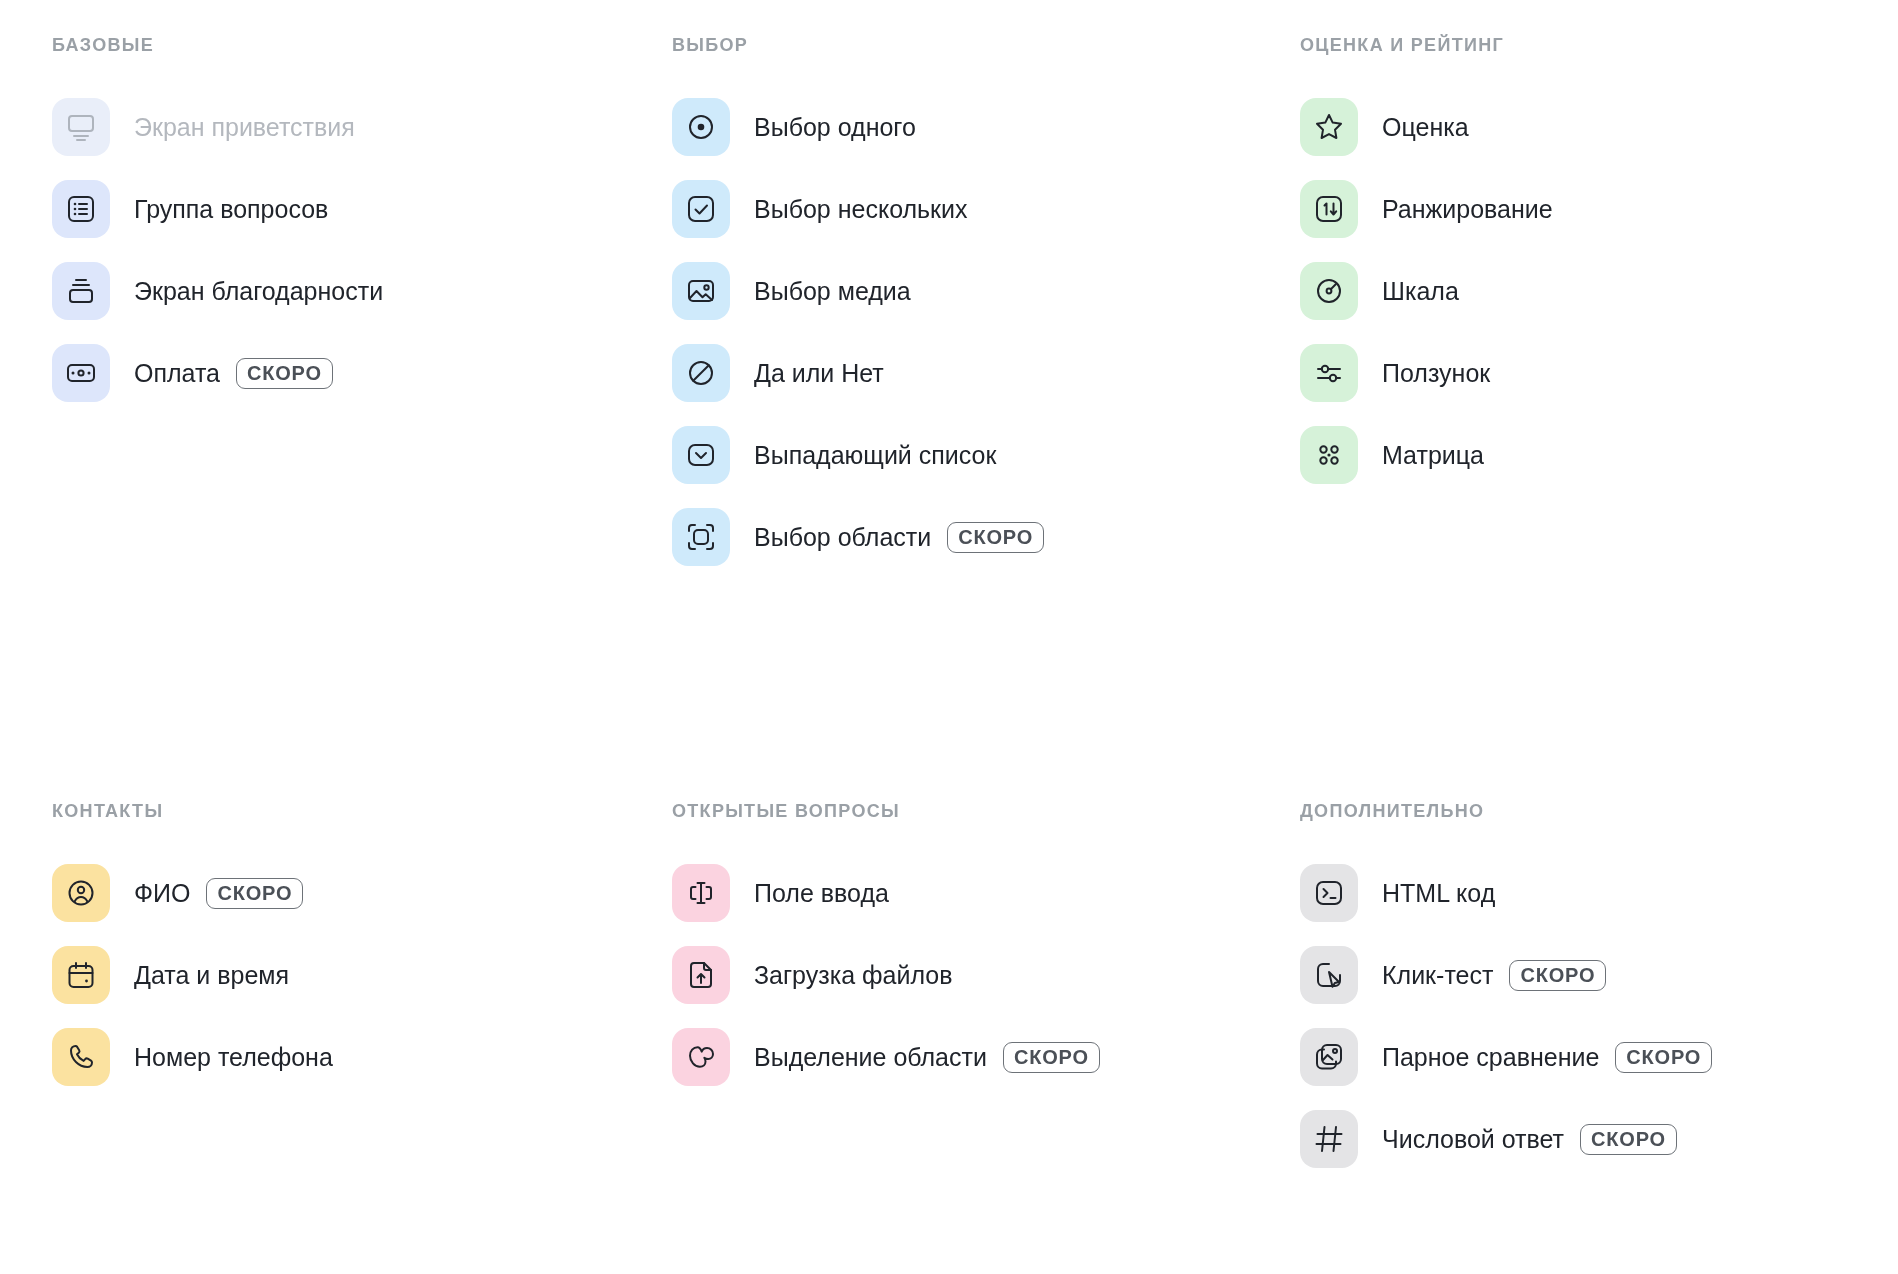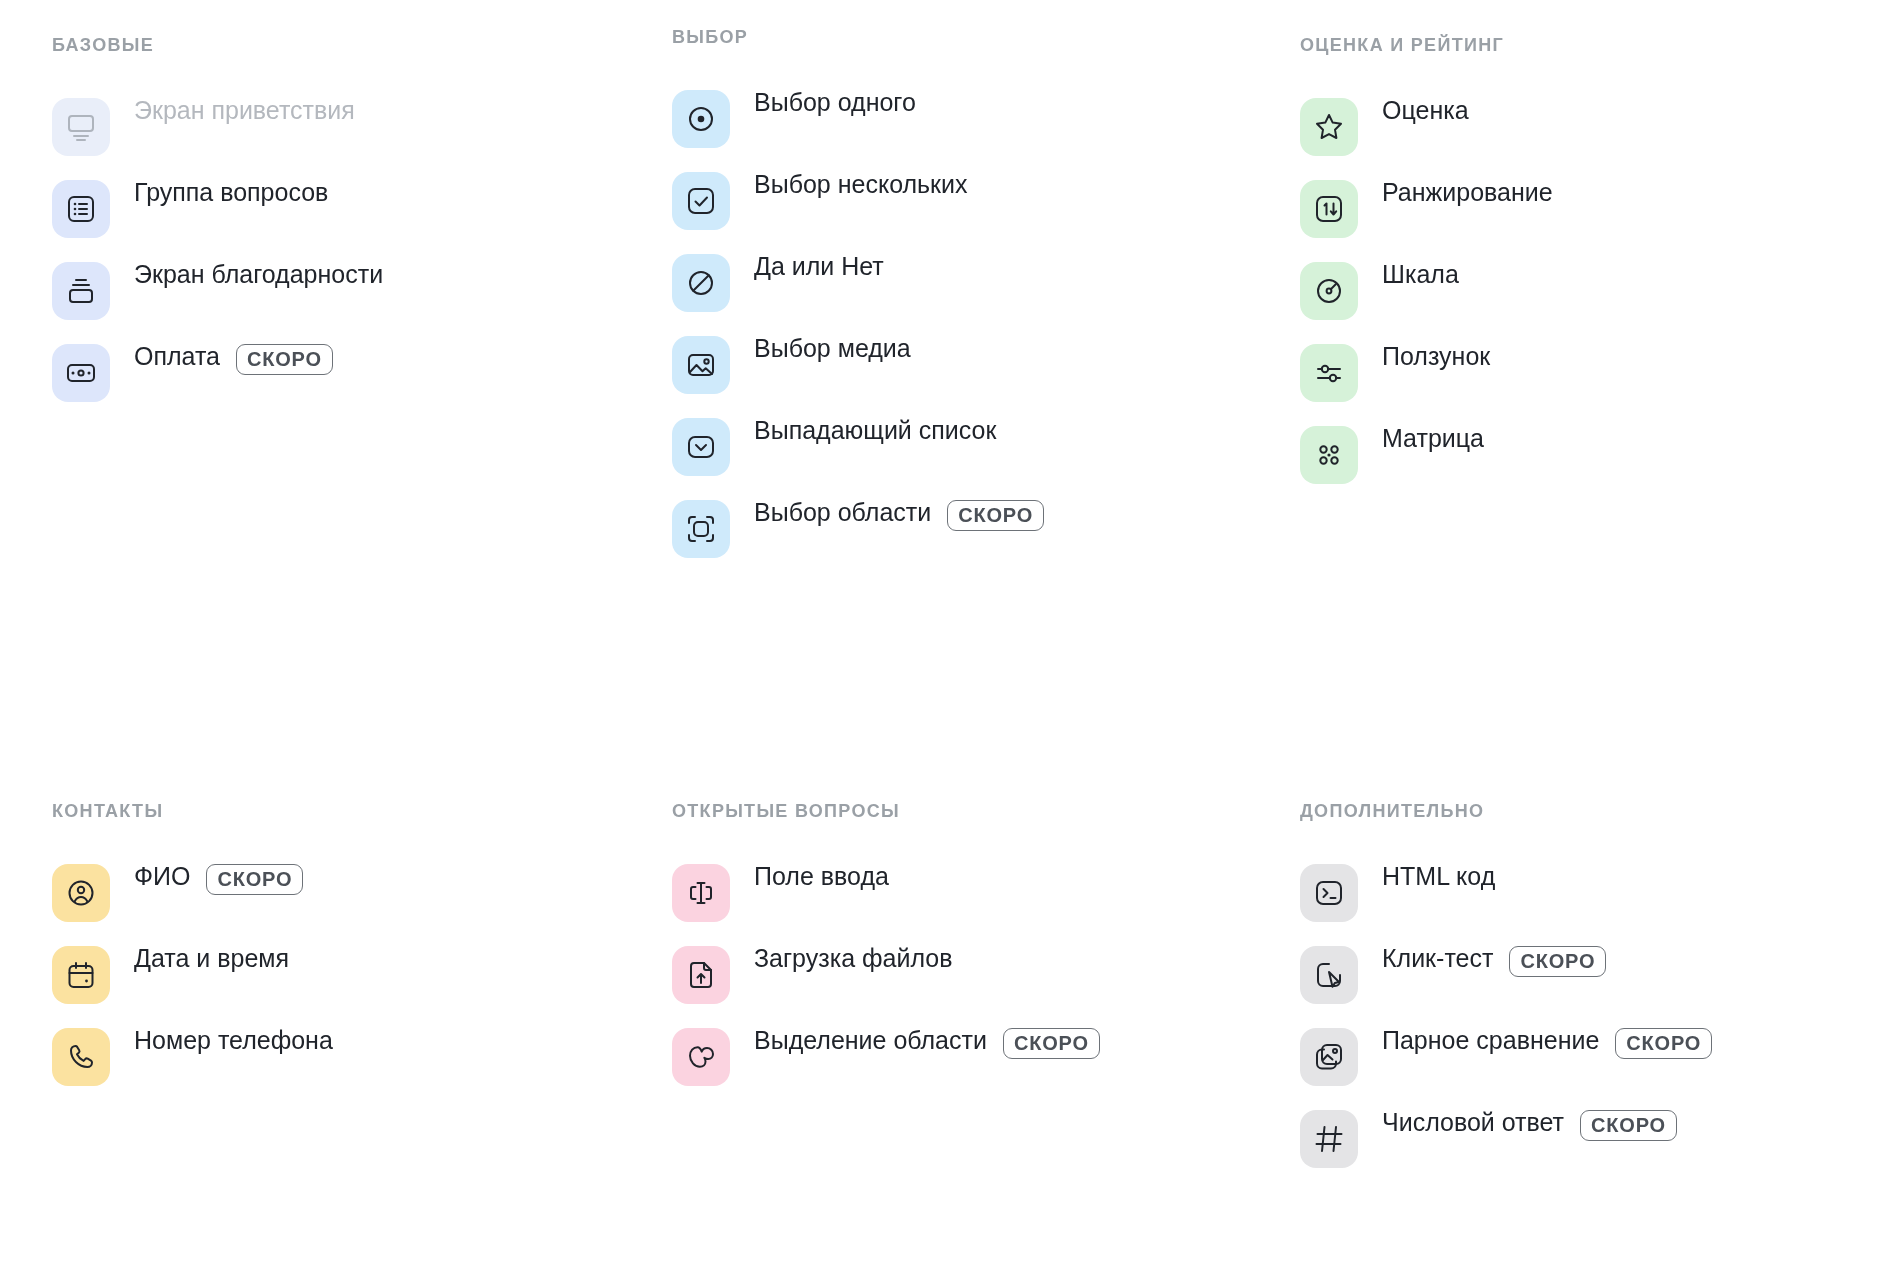--- a/index.html
+++ b/index.html
@@ -28,21 +28,21 @@
     color: #9aa0a6;
     text-transform: uppercase;
     margin-bottom: 0;
     height: 22px;
     line-height: 22px;
     white-space: nowrap;
   }
   .items { margin-top: 42px; }
   .item {
     display: flex;
-    align-items: flex-start;
+    align-items: center;
     height: 58px;
     margin-bottom: 24px;
     cursor: pointer;
     white-space: nowrap;
   }
   .tile {
     width: 58px;
     height: 58px;
     border-radius: 16px;
     display: flex;
@@ -118,62 +118,62 @@
               <rect x="3" y="8" width="26" height="16" rx="4"></rect>
               <circle cx="16" cy="16" r="2.6"></circle>
               <path d="M8 16h0.01M24 16h0.01" stroke-width="3"></path>
             </svg>
           </span>
         <span class="label">Оплата</span>
         <span class="badge">СКОРО</span>
       </div>
       </div>
     </div>
-    <div class="section" style="left:672px; top:26px">
+    <div class="section" style="left:672px; top:34px">
       <div class="section-title">ВЫБОР</div>
       <div class="items">
       <div class="item">
         <span class="tile" style="background:#cfeafb">
             <svg width="32" height="32" viewBox="0 0 32 32" fill="none" stroke="#20242b" stroke-width="2" stroke-linecap="round" stroke-linejoin="round">
               <circle cx="16" cy="16" r="11"></circle>
               <circle cx="16" cy="16" r="3.3" fill="#20242b" stroke="none"></circle>
             </svg>
           </span>
         <span class="label">Выбор одного</span>
 
       </div>
       <div class="item">
         <span class="tile" style="background:#cfeafb">
             <svg width="32" height="32" viewBox="0 0 32 32" fill="none" stroke="#20242b" stroke-width="2" stroke-linecap="round" stroke-linejoin="round">
               <rect x="4" y="4" width="24" height="24" rx="6"></rect>
               <path d="M10.5 16.5l4 4 7.5-8"></path>
             </svg>
           </span>
         <span class="label">Выбор нескольких</span>
-
-      </div>
-      <div class="item">
-        <span class="tile" style="background:#cfeafb">
-            <svg width="32" height="32" viewBox="0 0 32 32" fill="none" stroke="#20242b" stroke-width="2" stroke-linecap="round" stroke-linejoin="round">
-              <circle cx="16" cy="16" r="11"></circle>
-              <path d="M8.2 23.8L23.8 8.2"></path>
-            </svg>
-          </span>
-        <span class="label">Да или Нет</span>
 
       </div>
       <div class="item">
         <span class="tile" style="background:#cfeafb">
             <svg width="32" height="32" viewBox="0 0 32 32" fill="none" stroke="#20242b" stroke-width="2" stroke-linecap="round" stroke-linejoin="round">
               <rect x="4" y="6" width="24" height="20" rx="4"></rect>
               <circle cx="21.5" cy="12.5" r="2.2"></circle>
               <path d="M5 23l6.5-7 6 6.3 3.2-3 6.3 5.7"></path>
             </svg>
           </span>
         <span class="label">Выбор медиа</span>
+
+      </div>
+      <div class="item">
+        <span class="tile" style="background:#cfeafb">
+            <svg width="32" height="32" viewBox="0 0 32 32" fill="none" stroke="#20242b" stroke-width="2" stroke-linecap="round" stroke-linejoin="round">
+              <circle cx="16" cy="16" r="11"></circle>
+              <path d="M8.2 23.8L23.8 8.2"></path>
+            </svg>
+          </span>
+        <span class="label">Да или Нет</span>
 
       </div>
       <div class="item">
         <span class="tile" style="background:#cfeafb">
             <svg width="32" height="32" viewBox="0 0 32 32" fill="none" stroke="#20242b" stroke-width="2" stroke-linecap="round" stroke-linejoin="round">
               <rect x="4" y="6" width="24" height="20" rx="6"></rect>
               <path d="M11 14l5 5 5-5"></path>
             </svg>
           </span>
         <span class="label">Выпадающий список</span>

